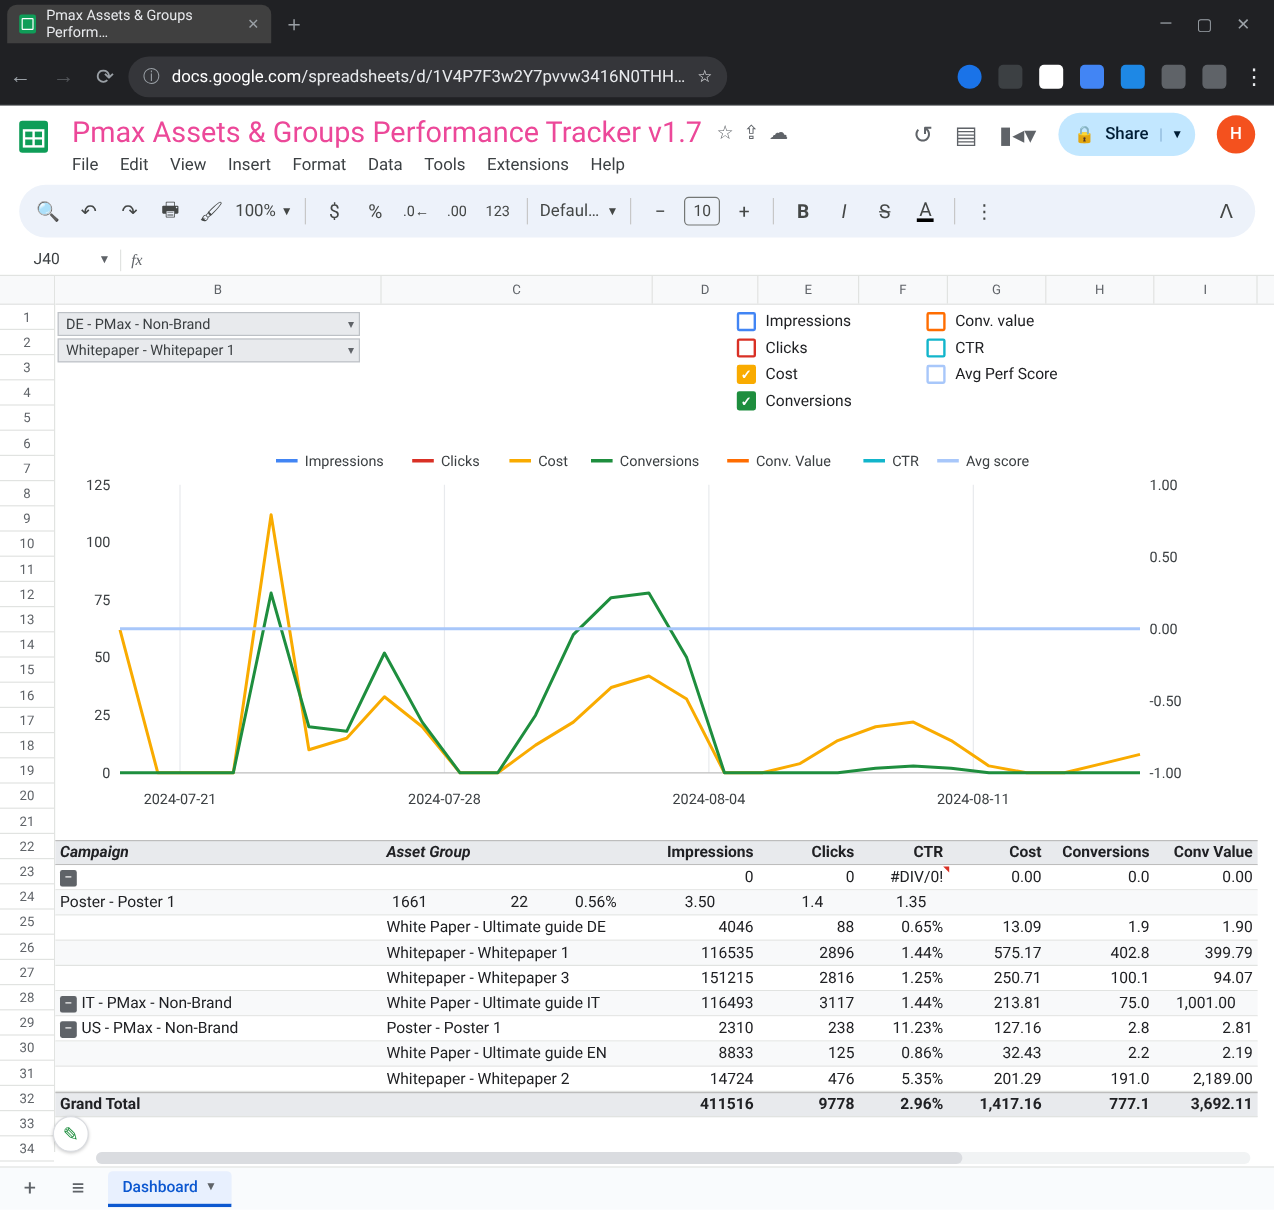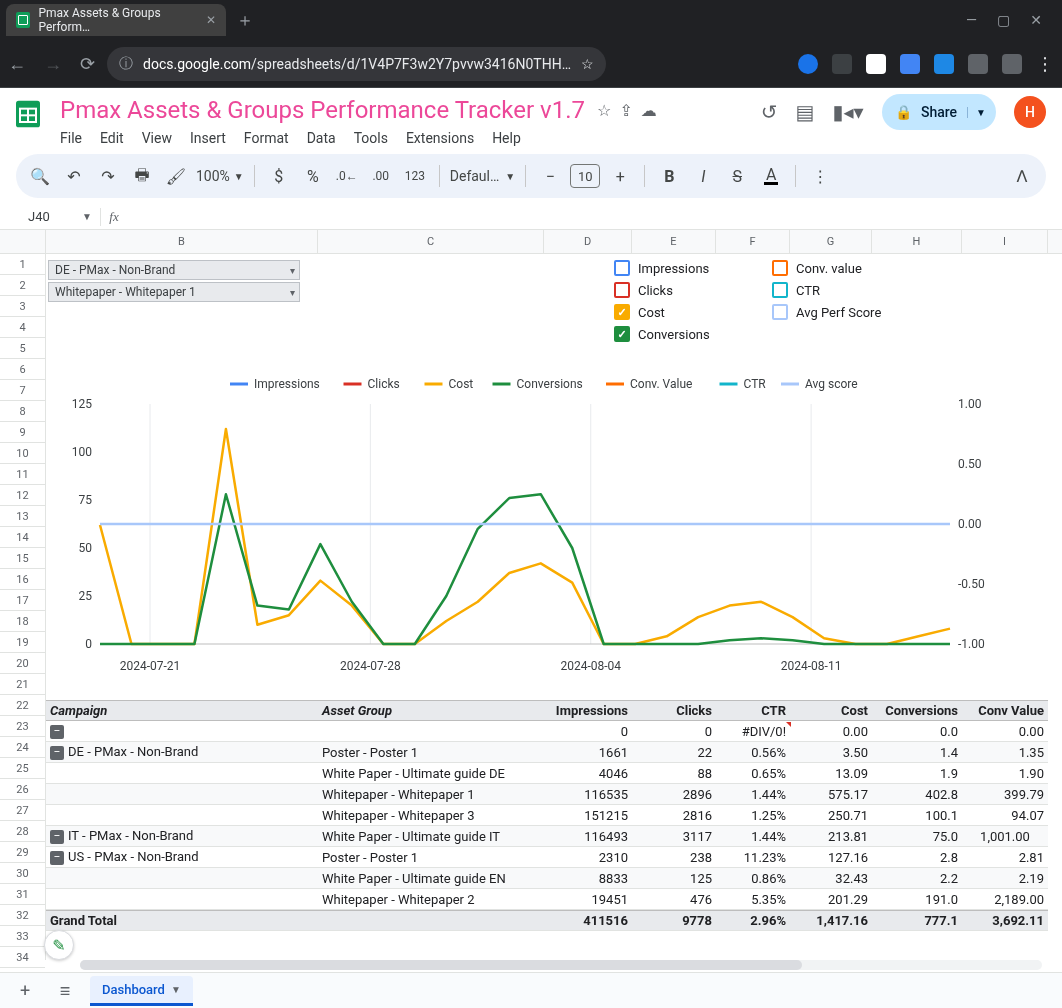--- a/index.html
+++ b/index.html
@@ -365,21 +365,20 @@
             <div class="pv-cell" style="width: 272px;"><span class="collapse-btn">−</span><span></span></div>
             <div class="pv-cell" style="width: 226px;"></div>
             <div class="pv-cell num" style="width: 88px;">0</div>
             <div class="pv-cell num" style="width: 84px;">0</div>
             <div class="pv-cell num" style="width: 74px;">#DIV/0!</div>
             <div class="pv-cell num" style="width: 82px;">0.00</div>
             <div class="pv-cell num" style="width: 90px;">0.0</div>
             <div class="pv-cell num" style="width: 86px;">0.00</div>
           </div>
           <div class="pv-row alt">
-            <div class="pv-cell" style="width: 272px;"><span class="collapse-btn">−</span><span>DE - PMax - Non-Brand</span></div>
             <div class="pv-cell" style="width: 226px;">Poster - Poster 1</div>
             <div class="pv-cell num" style="width: 88px;">1661</div>
             <div class="pv-cell num" style="width: 84px;">22</div>
             <div class="pv-cell num" style="width: 74px;">0.56%</div>
             <div class="pv-cell num" style="width: 82px;">3.50</div>
             <div class="pv-cell num" style="width: 90px;">1.4</div>
             <div class="pv-cell num" style="width: 86px;">1.35</div>
           </div>
           <div class="pv-row">
             <div class="pv-cell" style="width: 272px;"><span></span></div>
@@ -437,21 +436,21 @@
             <div class="pv-cell num" style="width: 88px;">8833</div>
             <div class="pv-cell num" style="width: 84px;">125</div>
             <div class="pv-cell num" style="width: 74px;">0.86%</div>
             <div class="pv-cell num" style="width: 82px;">32.43</div>
             <div class="pv-cell num" style="width: 90px;">2.2</div>
             <div class="pv-cell num" style="width: 86px;">2.19</div>
           </div>
           <div class="pv-row">
             <div class="pv-cell" style="width: 272px;"><span></span></div>
             <div class="pv-cell" style="width: 226px;">Whitepaper - Whitepaper 2</div>
-            <div class="pv-cell num" style="width: 88px;">19451</div>
+            <div class="pv-cell num" style="width: 88px;">14724</div>
             <div class="pv-cell num" style="width: 84px;">476</div>
             <div class="pv-cell num" style="width: 74px;">5.35%</div>
             <div class="pv-cell num" style="width: 82px;">201.29</div>
             <div class="pv-cell num" style="width: 90px;">191.0</div>
             <div class="pv-cell num" style="width: 86px;">2,189.00</div>
           </div>
           <div class="pv-row grand">
             <div class="pv-cell" style="width: 272px;">Grand Total</div>
             <div class="pv-cell" style="width: 226px;"></div>
             <div class="pv-cell num" style="width: 88px;">411516</div>

